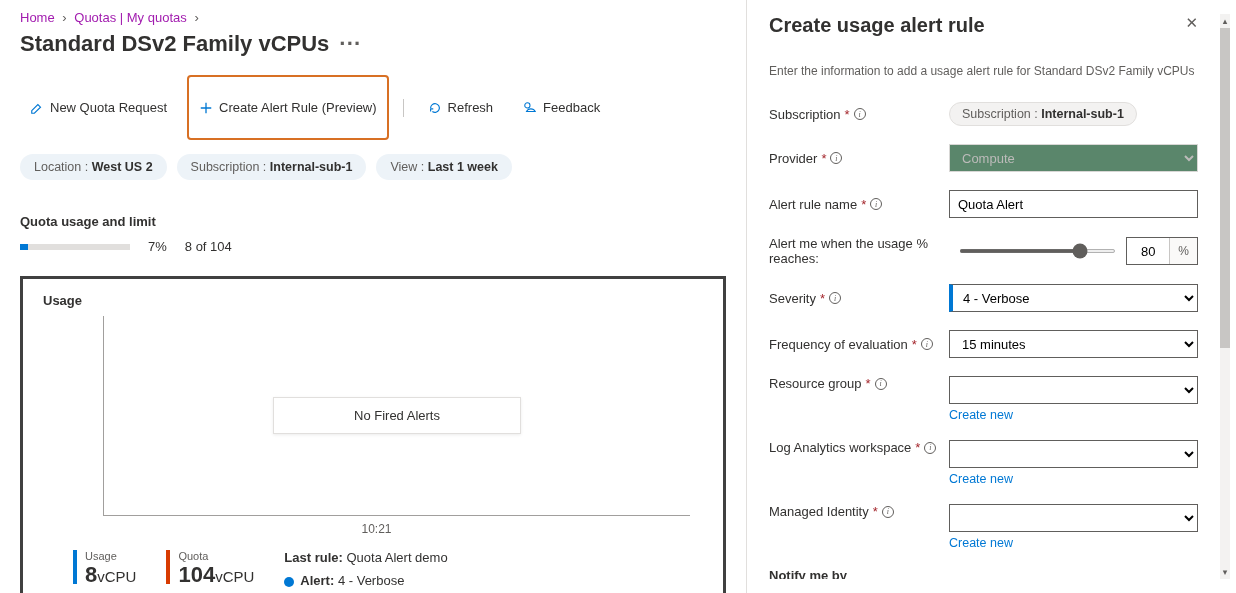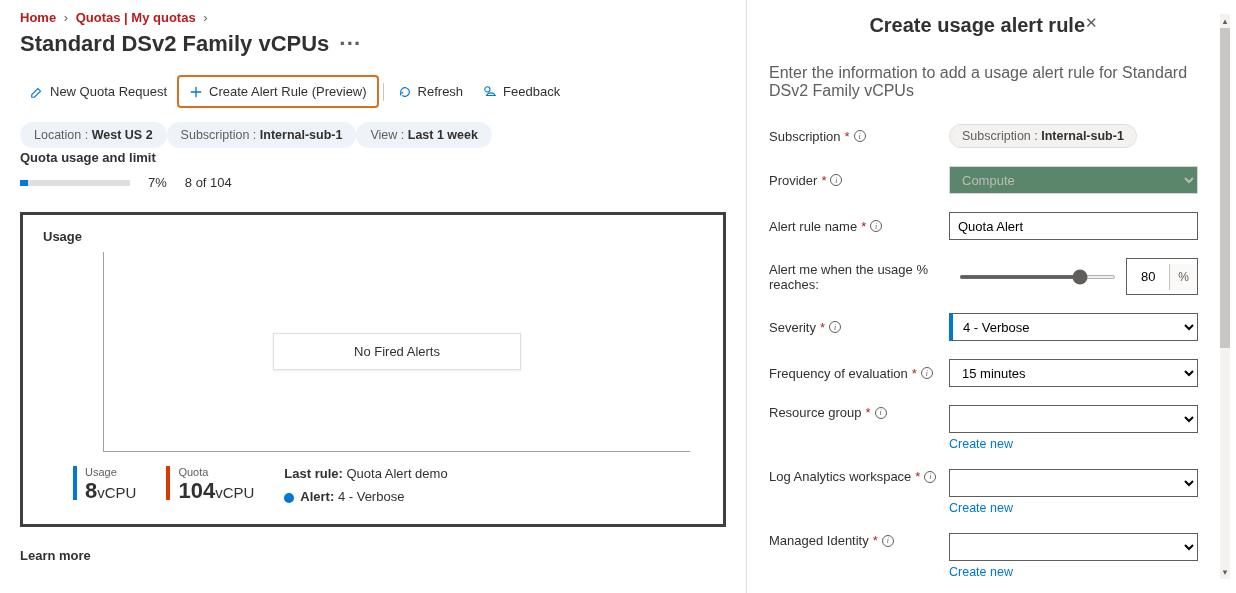--- a/index.html
+++ b/index.html
@@ -1,28 +1,28 @@
 <!DOCTYPE html>
 <html><head>
 <meta charset="utf-8">
 <style>
 * { box-sizing: border-box; margin: 0; padding: 0; font-family: "Segoe UI", Arial, sans-serif; }
 body { background: #fff; font-size: 13px; color: #323130; display: flex; width: 1236px; height: 593px; overflow: hidden; }
 .main { flex: 1; padding: 10px 20px; overflow: hidden; }
 .breadcrumb { font-size: 13px; margin-bottom: 6px; }
-.breadcrumb a { color: #b91c1c; text-decoration: none; font-weight: bold; }
+.breadcrumb a { color: #a21caf; text-decoration: none; }
 .breadcrumb .sep { color: #605e5c; margin: 0 4px; }
 .page-title { font-size: 22px; font-weight: 600; display: flex; align-items: center; gap: 10px; margin-bottom: 18px; }
 .ellipsis { color: #605e5c; cursor: pointer; }
-.toolbar { display: flex; align-items: center; gap: 0; margin-bottom: 14px; }
+.toolbar { display: flex; align-items: center; gap: 10px; margin-bottom: 14px; }
 .toolbar-btn { display: inline-flex; align-items: center; gap: 6px; padding: 5px 10px; color: #323130; cursor: pointer; border-radius: 3px; font-size: 13px; }
 .toolbar-btn svg { width: 14px; height: 14px; }
-.highlight-btn { border: 2px solid #d87024; border-radius: 4px; padding: 7px 10px; }
+.highlight-btn { border: 2px solid #d87024; border-radius: 4px; padding: 23px 10px; }
 .divider { width:1px; height:18px; background:#c8c6c4; margin: 0 4px;}
-.filter-row { display: flex; margin-bottom: 2px; }
+.filter-row { display: flex; gap: 10px; margin-bottom: 34px; }
 .pill { background: #edf3f8; border-radius: 14px; padding: 6px 14px; font-size: 12.5px; color: #605e5c; }
 .pill strong { color: #323130; font-weight: 600; }
 .section-label { font-weight: 600; margin-bottom: 10px; font-size: 13px;}
 .progress-row { display:flex; align-items:center; gap:18px; margin-bottom:22px;}
 .progress-bar-bg { width: 110px; height: 6px; background: #e1dfdd; position: relative; }
 .progress-bar-fill { height: 6px; background: #0078d4; width: 7%; }
 .card { border: 3px solid #404040; padding: 14px 13px 20px 20px; }
 .card-title { font-weight:600; margin-bottom:8px; }
 .chart-area { position: relative; height: 200px; border-left:1px solid #a19f9d; border-bottom:1px solid #a19f9d; margin: 0 20px 0 60px; display:flex; align-items:center; justify-content:center;}
 .no-alerts { background:#fff; border:1px solid #e1dfdd; box-shadow: 0 1px 3px rgba(0,0,0,.08); padding: 10px 80px; font-size:13px; }
@@ -33,39 +33,39 @@
 .metric-bar.blue{ background:#0078d4;} .metric-bar.red{ background:#d83b01;}
 .metric-label{ font-size:11px; color:#605e5c;}
 .metric-value{ font-size:22px; font-weight:600;}
 .metric-unit{ font-size:15px; font-weight:400;}
 .rule-info { font-size:13px;}
 .rule-info .dot { display:inline-block; width:10px; height:10px; border-radius:50%; background:#0078d4; margin-right:6px; vertical-align:middle;}
 .learn-more { font-weight:600; margin-top:21px; }
 
 .panel { width: 490px; border-left:1px solid #e1dfdd; padding: 14px 6px 14px 22px; display:flex; flex-direction:column; position:relative;}
 .panel-scroll { overflow-y:auto; padding-right:22px; flex:1;}
-.panel-header { display:flex; justify-content:center; align-items:flex-start; margin-bottom:2px;}
+.panel-header { display:flex; justify-content:space-between; align-items:flex-start; margin-bottom:2px;}
 .panel-title { font-size:20px; font-weight:600;}
 .close-x { cursor:pointer; font-size:15px; color:#605e5c;}
-.panel-sub { font-size:16px; color:#605e5c; margin-bottom:24px;margin-top:27px;}
+.panel-sub { font-size:12px; color:#605e5c; margin-bottom:24px;margin-top:27px;}
 .form-row { display:flex; align-items:center; margin-bottom:18px;}
 .form-row.top { align-items:flex-start;}
 .form-label { width: 180px; font-size:13px; display:flex; align-items:center; gap:4px;}
 .req { color:#a4262c;}
 .info-icon { display:inline-flex; width:12px; height:12px; border:1px solid #605e5c; border-radius:50%; align-items:center; justify-content:center; font-size:8px; color:#605e5c; font-style:italic; font-family:serif;}
 .form-control { flex:1; }
 .ro-pill { display:inline-block; background:#f3f2f1; border:1px solid #e1dfdd; border-radius:12px; padding:4px 12px; font-size:12.5px; color:#605e5c;}
 .ro-pill strong{ color:#323130; font-weight:600;}
 select, input[type=text], input[type=number] { width:100%; border:1px solid #605e5c; padding:5px 8px; font-size:13px; background:#fff; height:28px;}
 select:disabled, input:disabled { background:#14532d; color:#a19f9d; border-color:#c8c6c4;}
 .severity-select { border-left: 4px solid #0078d4; padding-left:6px;}
 .create-new { color:#0078d4; font-size:12.5px; cursor:pointer; display:inline-block; margin-top:4px;}
 .slider-row { display:flex; align-items:center; gap:10px; flex:1;}
 input[type=range]{ flex:1; accent-color:#605e5c; height:4px;}
-.pct-box { display:flex; align-items:center; border:1px solid #605e5c; height:37px;}
+.pct-box { display:flex; align-items:center; border:1px solid #605e5c; height:28px;}
 .pct-box input{ width:42px; border:none; text-align:center; height:26px; padding:0 4px;}
 .pct-box .pct { padding:0 8px; border-left:1px solid #c8c6c4; color:#605e5c; background:#faf9f8; line-height:26px; font-size:12px;}
 .notify-title { font-weight:600; margin: 10px 0 12px 0;}
 .chk-row { display:flex; align-items:center; margin-bottom:12px;}
 .chk-row .chk-label { width:180px; display:flex; align-items:center; gap:8px; font-size:13px;}
 .chk { width:16px; height:16px; border:1px solid #605e5c; display:inline-flex; align-items:center; justify-content:center; background:#fff;}
 .chk.checked { background:#0078d4; border-color:#0078d4; color:#fff; font-size:11px; }
 .scrollbar-track { width:10px; background:#f3f2f1; display:flex; flex-direction:column; align-items:center; padding:2px 0;}
 .scrollbar-arrow { font-size:9px; color:#605e5c; line-height:10px; user-select:none;}
 .scrollbar-thumb { flex:0 0 auto; width:10px; background:#c8c6c4; height:320px; margin-top:2px; border-radius:0;}
@@ -130,20 +130,21 @@
       </div>
     <span>7%</span>
     <span>8 of 104</span>
   </div>
 
   <div class="card">
     <div class="card-title">Usage</div>
     <div class="chart-area">
       <div class="no-alerts">No Fired Alerts</div>
     </div>
+    <div class="xaxis-label">10:21</div>
     <div class="legend">
       <div class="metric">
         <div class="metric-bar blue"></div>
         <div>
           <div class="metric-label">Usage</div>
           <div class="metric-value"><span>8</span><span class="metric-unit">vCPU</span></div>
         </div>
       </div>
       <div class="metric">
         <div class="metric-bar red"></div>

